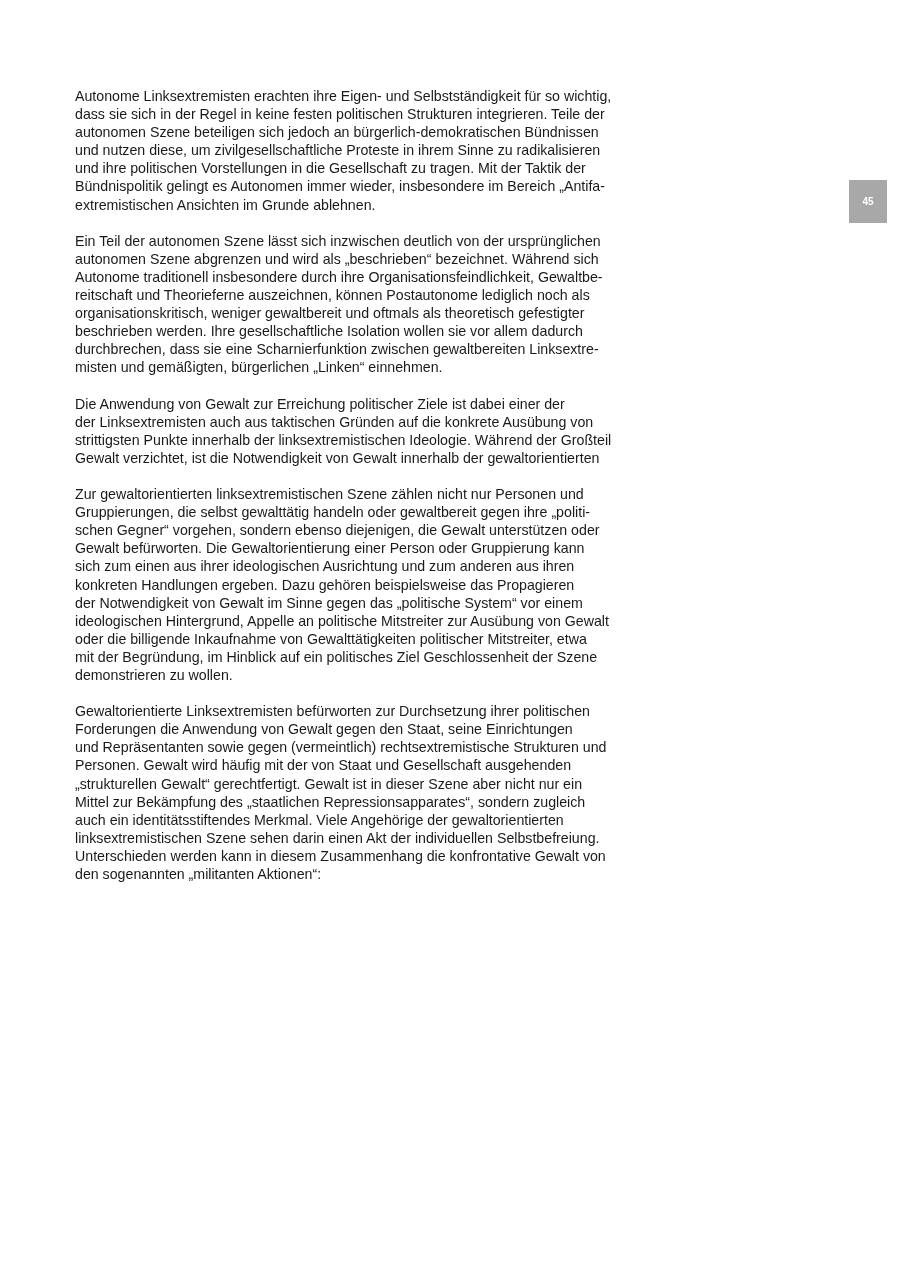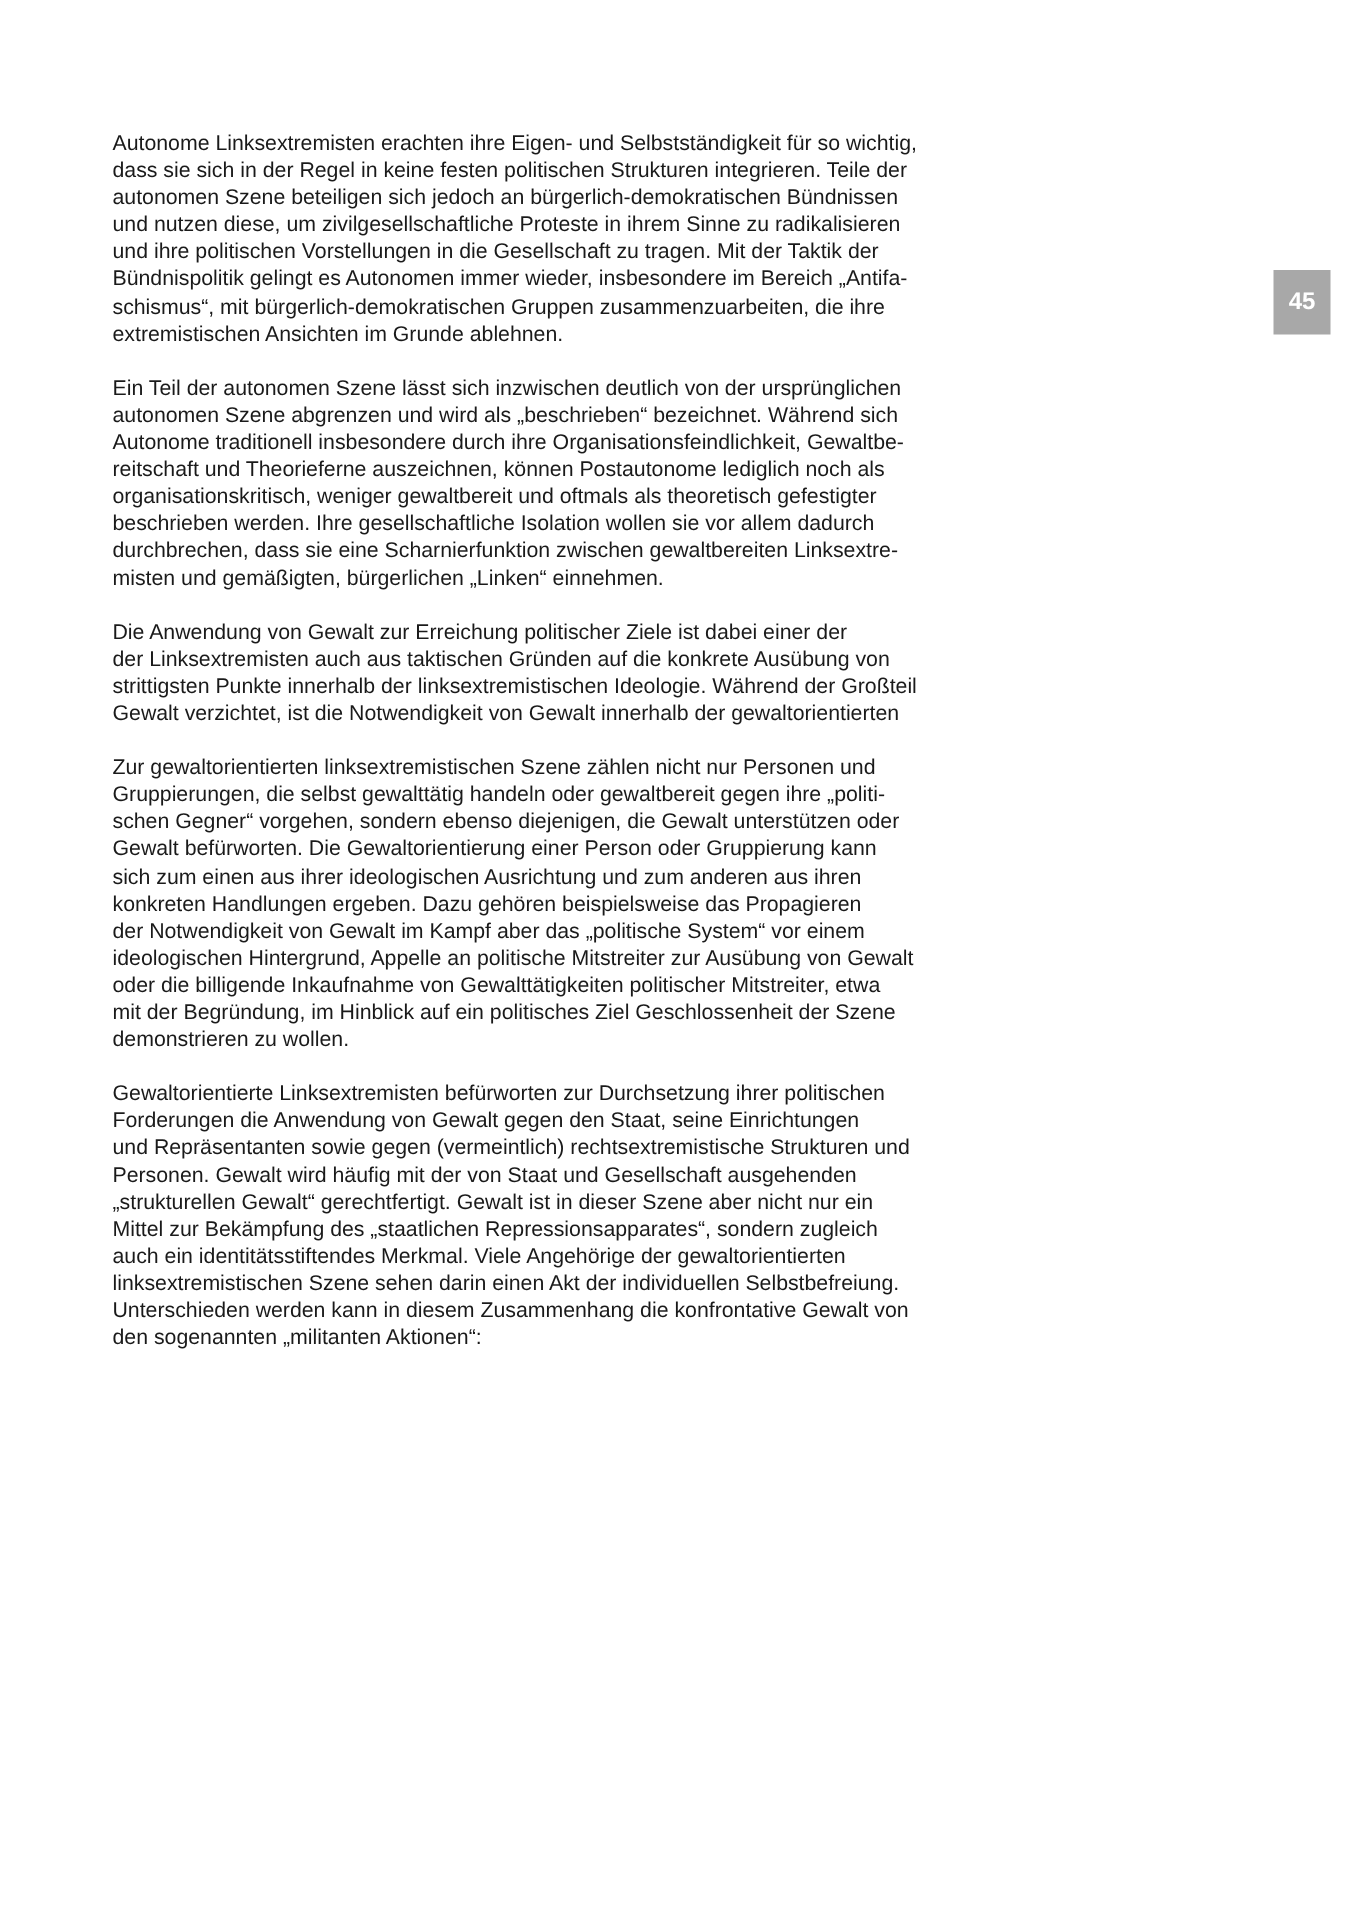--- a/index.html
+++ b/index.html
@@ -26,39 +26,38 @@
     .page-tab {
       position: absolute;
       left: 849px;
       top: 180px;
       width: 38px;
       height: 43px;
       background: #a8a8a8;
       color: #ffffff;
       font-family: "Liberation Sans", sans-serif;
       font-weight: bold;
-      font-size: 16px;
+      font-size: 10px;
       display: flex;
       align-items: center;
       justify-content: center;
     }
   </style>
 </head>
 <body>
 
 <div class="page">
 
   <p class="para">
     <span class="line">Autonome Linksextremisten erachten ihre Eigen- und Selbstständigkeit für so wichtig,</span>
     <span class="line">dass sie sich in der Regel in keine festen politischen Strukturen integrieren. Teile der</span>
     <span class="line">autonomen Szene beteiligen sich jedoch an bürgerlich-demokratischen Bündnissen</span>
     <span class="line">und nutzen diese, um zivilgesellschaftliche Proteste in ihrem Sinne zu radikalisieren</span>
     <span class="line">und ihre politischen Vorstellungen in die Gesellschaft zu tragen. Mit der Taktik der</span>
     <span class="line">Bündnispolitik gelingt es Autonomen immer wieder, insbesondere im Bereich „Antifa-</span>
-    <span class="line">schismus“, mit bürgerlich-demokratischen Gruppen zusammenzuarbeiten, die ihre</span>
     <span class="line">extremistischen Ansichten im Grunde ablehnen.</span>
   </p>
 
   <p class="para">
     <span class="line">Ein Teil der autonomen Szene lässt sich inzwischen deutlich von der ursprünglichen</span>
     <span class="line">autonomen Szene abgrenzen und wird als „beschrieben“ bezeichnet. Während sich</span>
     <span class="line">Autonome traditionell insbesondere durch ihre Organisationsfeindlichkeit, Gewaltbe-</span>
     <span class="line">reitschaft und Theorieferne auszeichnen, können Postautonome lediglich noch als</span>
     <span class="line">organisationskritisch, weniger gewaltbereit und oftmals als theoretisch gefestigter</span>
     <span class="line">beschrieben werden. Ihre gesellschaftliche Isolation wollen sie vor allem dadurch</span>
@@ -74,21 +73,21 @@
     <span class="line">Gewalt verzichtet, ist die Notwendigkeit von Gewalt innerhalb der gewaltorientierten</span>
   </p>
 
   <p class="para">
     <span class="line">Zur gewaltorientierten linksextremistischen Szene zählen nicht nur Personen und</span>
     <span class="line">Gruppierungen, die selbst gewalttätig handeln oder gewaltbereit gegen ihre „politi-</span>
     <span class="line">schen Gegner“ vorgehen, sondern ebenso diejenigen, die Gewalt unterstützen oder</span>
     <span class="line">Gewalt befürworten. Die Gewaltorientierung einer Person oder Gruppierung kann</span>
     <span class="line">sich zum einen aus ihrer ideologischen Ausrichtung und zum anderen aus ihren</span>
     <span class="line">konkreten Handlungen ergeben. Dazu gehören beispielsweise das Propagieren</span>
-    <span class="line">der Notwendigkeit von Gewalt im Kampf aber das „politische System“ vor einem</span>
+    <span class="line">der Notwendigkeit von Gewalt im Sinne gegen das „politische System“ vor einem</span>
     <span class="line">ideologischen Hintergrund, Appelle an politische Mitstreiter zur Ausübung von Gewalt</span>
     <span class="line">oder die billigende Inkaufnahme von Gewalttätigkeiten politischer Mitstreiter, etwa</span>
     <span class="line">mit der Begründung, im Hinblick auf ein politisches Ziel Geschlossenheit der Szene</span>
     <span class="line">demonstrieren zu wollen.</span>
   </p>
 
   <p class="para">
     <span class="line">Gewaltorientierte Linksextremisten befürworten zur Durchsetzung ihrer politischen</span>
     <span class="line">Forderungen die Anwendung von Gewalt gegen den Staat, seine Einrichtungen</span>
     <span class="line">und Repräsentanten sowie gegen (vermeintlich) rechtsextremistische Strukturen und</span>

